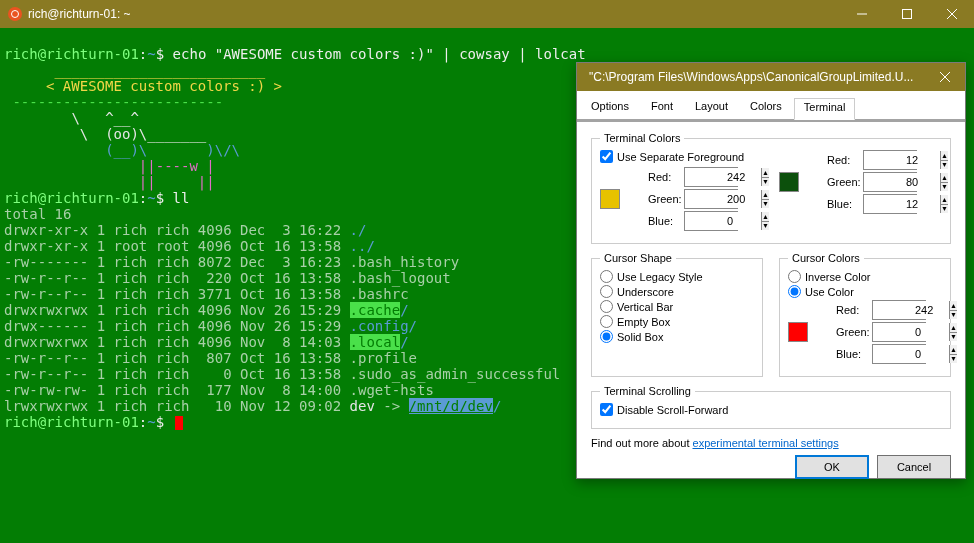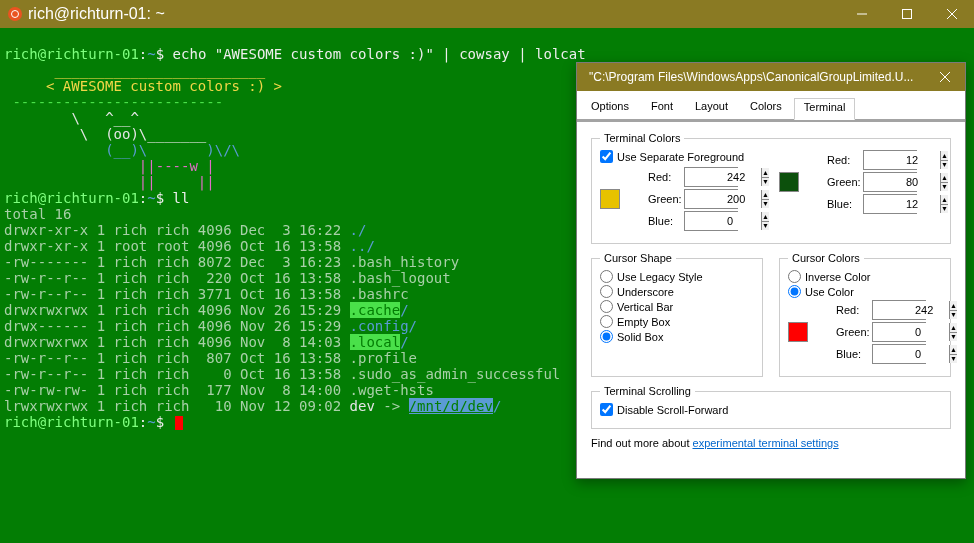--- a/index.html
+++ b/index.html
@@ -1,16 +1,16 @@
 <!DOCTYPE html>
 <html><head>
 <meta charset="utf-8">
 <style>
 html,body{margin:0;padding:0;width:974px;height:543px;overflow:hidden;font-family:"Segoe UI",Tahoma,sans-serif;background:#037d04;}
-.titlebar{height:28px;background:#8a7a23;display:flex;align-items:center;color:#fff;font-size:16px;}
+.titlebar{height:28px;background:#8a7a23;display:flex;align-items:center;color:#fff;font-size:12px;}
 .titlebar .ubuntu-icon{width:14px;height:14px;border-radius:50%;background:#E95420;margin:0 6px 0 8px;flex:none;position:relative;}
 .titlebar .ubuntu-icon::before{content:"";position:absolute;inset:3px;border:1.5px solid #fff;border-radius:50%;}
 .titlebar .title{flex:1;}
 .titlebar .winbtn{width:45px;height:28px;display:flex;align-items:center;justify-content:center;}
 .titlebar .winbtn svg{stroke:#fff;fill:none;}
 .term{font-family:Consolas,monospace;font-size:14px;line-height:16px;padding:2px 4px;color:#eee;white-space:pre;}
 .prompt-user{color:#7fff7f;}
 .prompt-colon{color:#eee;}
 .prompt-path{color:#5a9bd4;}
 .cmd{color:#eee;}
@@ -254,13 +254,17 @@
     <fieldset>
       <legend>Terminal Scrolling</legend>
       <div class="chk">
           <input type="checkbox" checked="" style="">
           <span>Disable Scroll-Forward</span>
         </div>
     </fieldset>
 
     <div style="margin-top:6px;"><span>Find out more about </span><span class="link">experimental terminal settings</span></div>
   </div>
+  <div class="btnrow">
+    <div class="btn primary">OK</div>
+    <div class="btn">Cancel</div>
+  </div>
 </div>
 
 </body></html>

